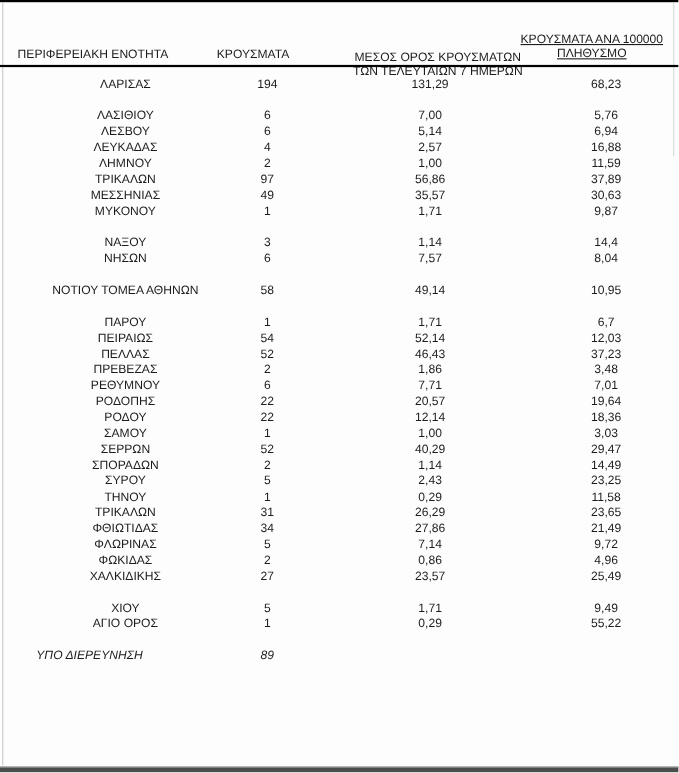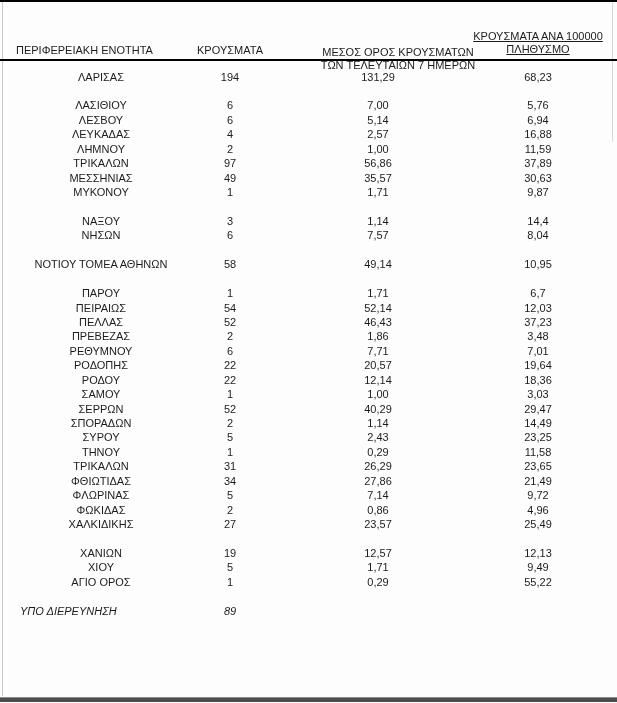--- a/index.html
+++ b/index.html
@@ -9,21 +9,21 @@
   }
   .topline{position:absolute;left:0;top:0;width:617px;height:2px;background:#000;}
   .leftborder{position:absolute;left:2px;top:2px;width:1px;height:694px;background:#c9c9c9;}
   .rightborder{position:absolute;left:612px;top:2px;width:1px;height:140px;background:#d8d8d8;}
   .header-rule{position:absolute;left:0;top:59px;width:617px;height:2px;background:#000;}
   .hcell{position:absolute;font-size:11px;line-height:13px;white-space:nowrap;}
   .h1{left:16px;top:44px;}
   .h2{left:230px;top:44px;transform:translateX(-50%);}
   .h3{left:378px;top:46px;transform:translateX(-50%);text-align:center;margin-left:20px;}
   .h4{left:538px;top:30px;transform:translateX(-50%);text-align:center;text-decoration:underline;}
-  #table-body{position:absolute;left:0;top:69.5px;width:495px;}
+  #table-body{position:absolute;left:13px;top:69.5px;width:495px;}
   .row{position:relative;height:14.45px;}
   .spacer-row{height:14.45px;}
   .cell{
     position:absolute;top:0;line-height:14.45px;font-size:11px;
     white-space:nowrap;transform:translateX(-50%);
   }
   .c1{left:101px;}
   .c2{left:230px;text-align:center;}
   .c3{left:378px;}
   .c4{left:538px;}
@@ -220,26 +220,20 @@
         <div class="cell c4">4,96</div>
       </div>
       <div class="row">
         <div class="cell c1">ΧΑΛΚΙΔΙΚΗΣ</div>
         <div class="cell c2">27</div>
         <div class="cell c3">23,57</div>
         <div class="cell c4">25,49</div>
       </div>
       <div class="spacer-row"></div>
       <div class="row">
-        <div class="cell c1">ΧΑΝΙΩΝ</div>
-        <div class="cell c2">19</div>
-        <div class="cell c3">12,57</div>
-        <div class="cell c4">12,13</div>
-      </div>
-      <div class="row">
         <div class="cell c1">ΧΙΟΥ</div>
         <div class="cell c2">5</div>
         <div class="cell c3">1,71</div>
         <div class="cell c4">9,49</div>
       </div>
       <div class="row">
         <div class="cell c1">ΑΓΙΟ ΟΡΟΣ</div>
         <div class="cell c2">1</div>
         <div class="cell c3">0,29</div>
         <div class="cell c4">55,22</div>

